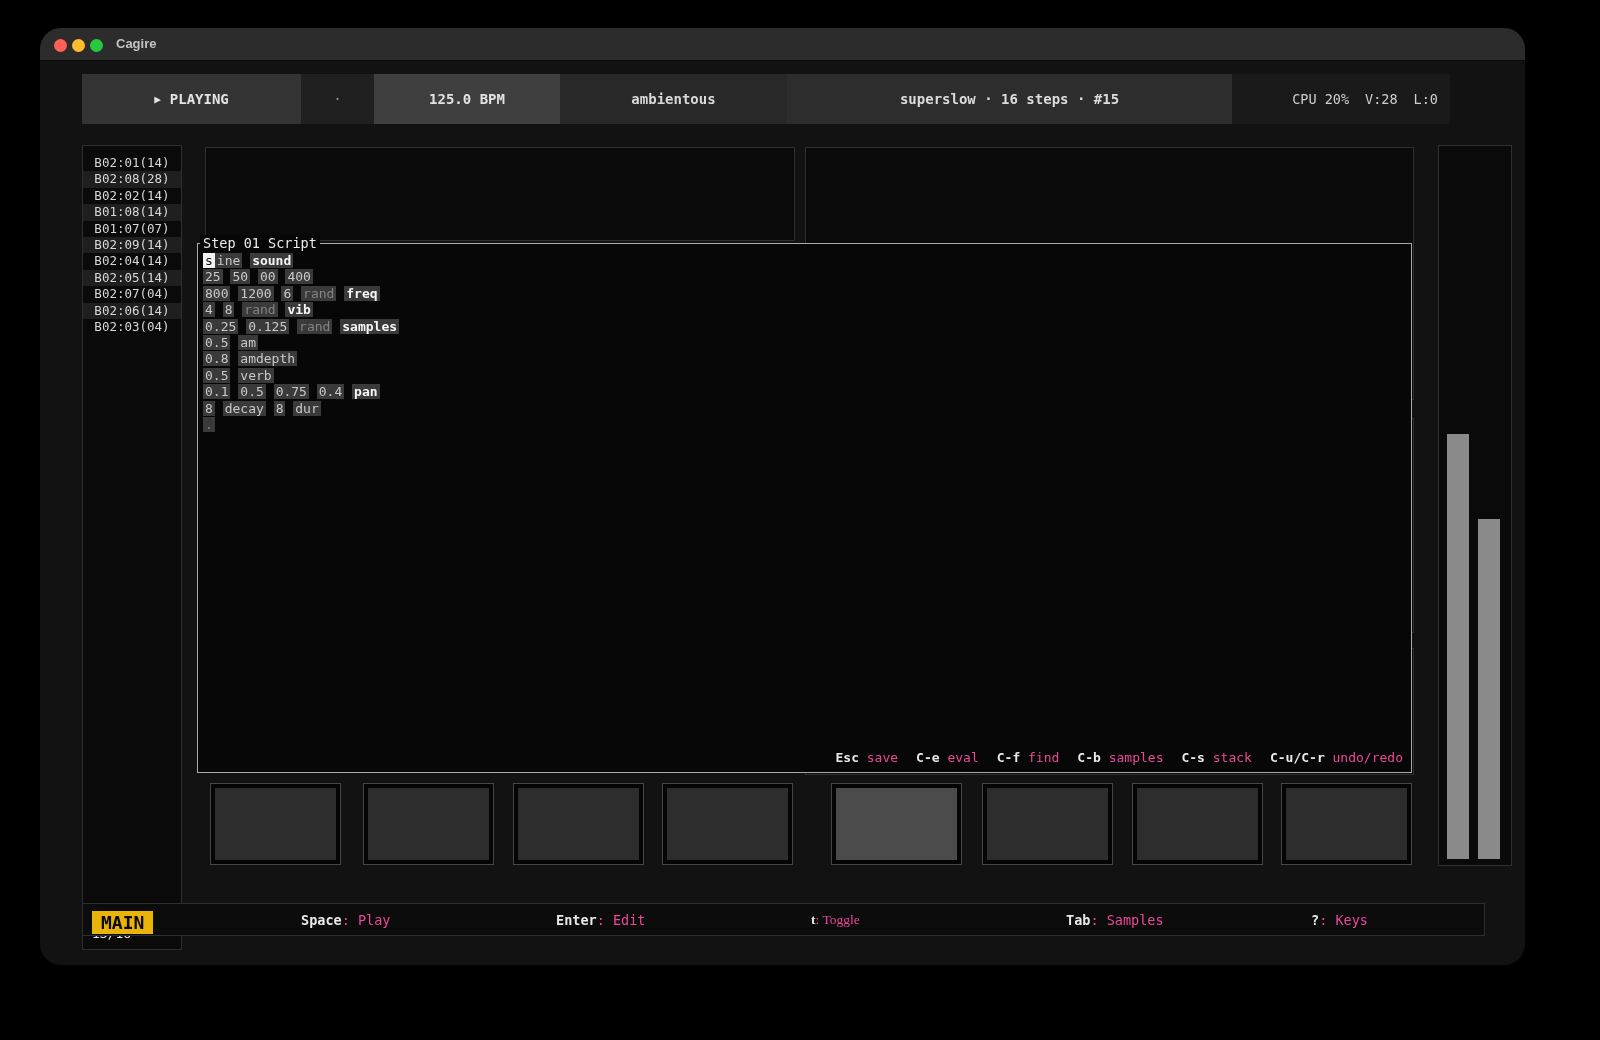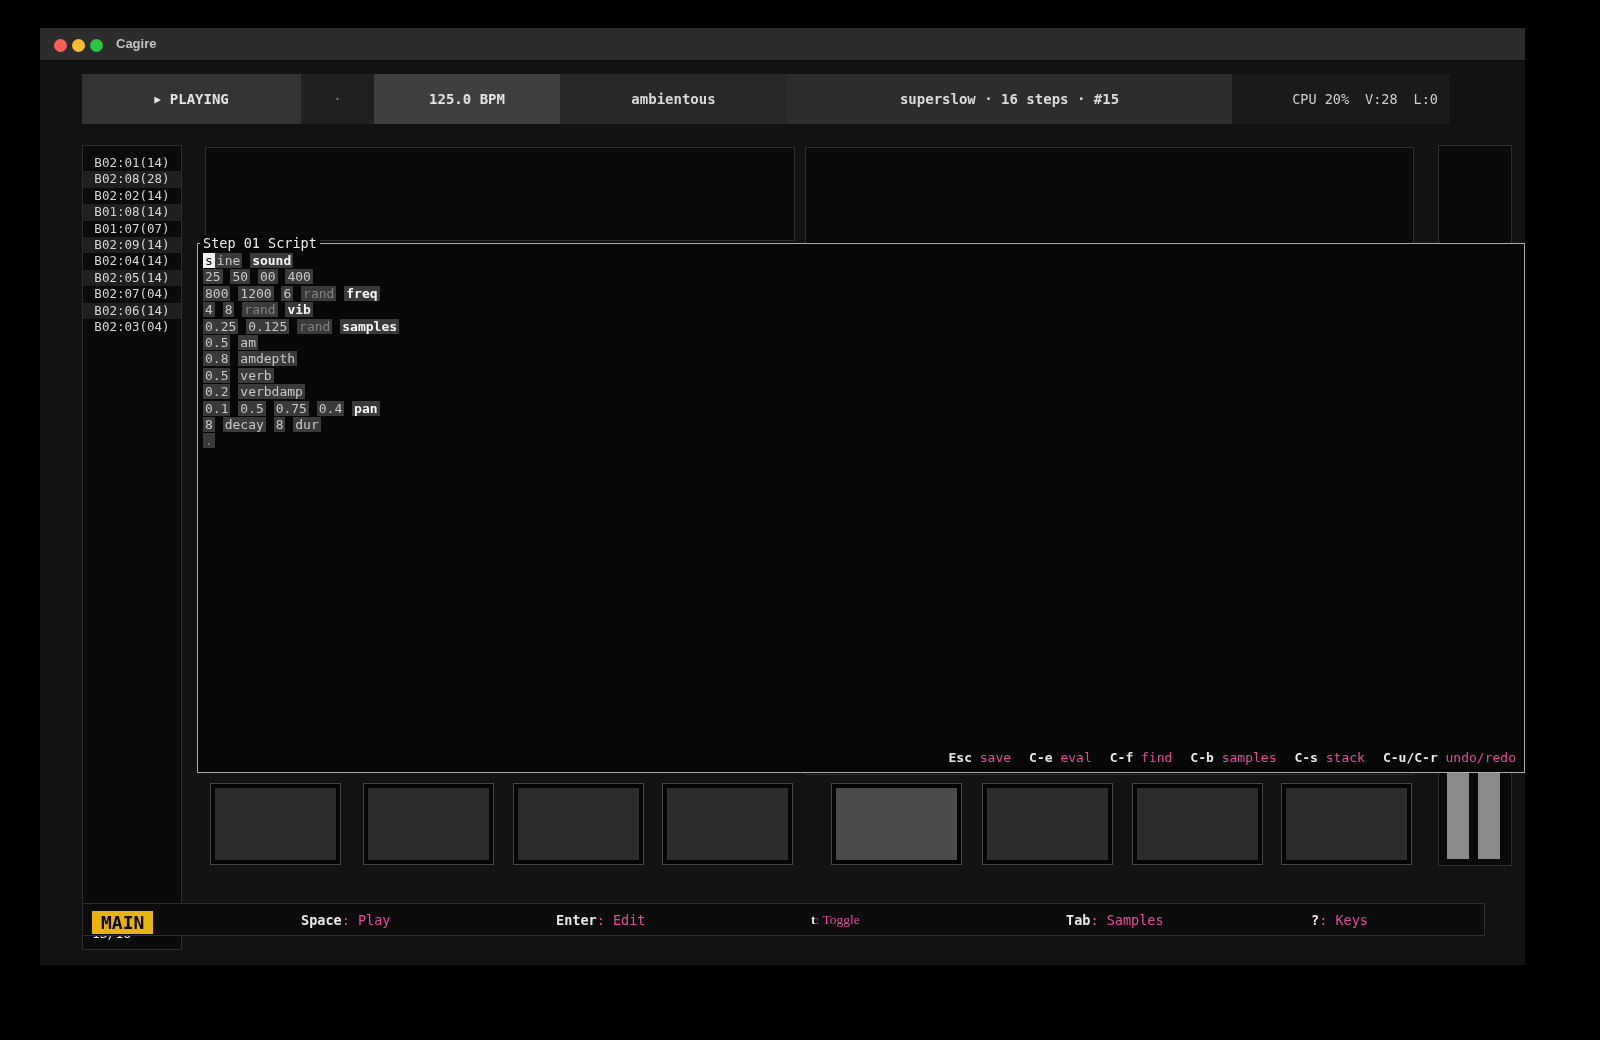--- a/index.html
+++ b/index.html
@@ -1,20 +1,20 @@
 <!DOCTYPE html>
 <html><head>
 <meta charset="utf-8">
 <style>
   html,body{margin:0;padding:0;background:#000;width:1600px;height:1040px;overflow:hidden;}
   *{box-sizing:border-box;}
   .mono{font-family:"DejaVu Sans Mono",monospace;}
   #window{
     position:absolute;left:40px;top:28px;width:1485px;height:937px;
-    background:#121212;border-radius:0;overflow:hidden;
+    background:#121212;border-radius:21px;overflow:hidden;
     box-shadow:0 18px 60px rgba(0,0,0,.8);
   }
   
   #titlebar{position:absolute;left:0;top:0;width:100%;height:33px;background:#2c2c2c;border-bottom:1px solid #080808;}
   .light{position:absolute;top:11px;width:13px;height:13px;border-radius:50%;}
   .light.red{left:14px;background:#ff5f57;}
   .light.yellow{left:32px;background:#febc2e;}
   .light.green{left:50px;background:#28c840;}
   #win-title{position:absolute;left:76px;top:8px;font-family:"Liberation Sans",sans-serif;font-size:13px;font-weight:bold;color:#c3c3c3;}
   
@@ -45,21 +45,21 @@
   
   #meter-panel{left:1398px;top:117px;width:74px;height:721px;}
   .meter-bar{position:absolute;bottom:6px;width:22px;background:#8a8a8a;}
   #meter-bar-0{left:8px;}
   #meter-bar-1{left:39px;}
   
   .step-box{position:absolute;top:755px;width:131px;height:82px;border:1px solid #464646;background:#050505;}
   .step-fill{position:absolute;left:4px;top:4px;right:4px;bottom:4px;background:#2d2d2d;}
   .step-box.active .step-fill{background:#4b4b4b;}
   
-  #modal{position:absolute;left:157px;top:215px;width:1328px;height:530px;background:#070707;border:1px solid #a9a9a9;}
+  #modal{position:absolute;left:157px;top:215px;width:1215px;height:530px;background:#070707;border:1px solid #a9a9a9;}
   #modal-title{position:absolute;left:2px;top:-9px;background:#070707;padding:0 3px;font-size:13.5px;color:#ececec;}
   #code{position:absolute;left:5px;top:9px;right:10px;}
   .code-line{height:16.4px;line-height:15px;font-size:13px;white-space:pre;}
   .tk{background:#3a3a3a;color:#c9c9c9;padding:0 2px;}
   .tk.kw{color:#f6f6f6;font-weight:bold;}
   .tk.dim{color:#828282;}
   .tk.cursor{background:#f2f2f2;color:#111;}
   #modal-hints{position:absolute;right:8px;bottom:7px;font-size:13px;white-space:pre;}
   .hint-key{color:#e9e9e9;font-weight:bold;}
   .hint-desc{color:#ec4899;}
@@ -157,21 +157,20 @@
     <span id="modal-title">Step 01 Script</span>
     <div id="code">
         <div class="code-line"><span class="tk cursor">s</span><span class="tk tok">ine</span> <span class="tk kw">sound</span></div>
         <div class="code-line"><span class="tk tok">25</span> <span class="tk tok">50</span> <span class="tk tok">00</span> <span class="tk tok">400</span></div>
         <div class="code-line"><span class="tk tok">800</span> <span class="tk tok">1200</span> <span class="tk tok">6</span> <span class="tk dim">rand</span> <span class="tk kw">freq</span></div>
         <div class="code-line"><span class="tk tok">4</span> <span class="tk tok">8</span> <span class="tk dim">rand</span> <span class="tk kw">vib</span></div>
         <div class="code-line"><span class="tk tok">0.25</span> <span class="tk tok">0.125</span> <span class="tk dim">rand</span> <span class="tk kw">samples</span></div>
         <div class="code-line"><span class="tk tok">0.5</span> <span class="tk tok">am</span></div>
         <div class="code-line"><span class="tk tok">0.8</span> <span class="tk tok">amdepth</span></div>
         <div class="code-line"><span class="tk tok">0.5</span> <span class="tk tok">verb</span></div>
-        <div class="code-line"><span class="tk tok">0.2</span> <span class="tk tok">verbdamp</span></div>
         <div class="code-line"><span class="tk tok">0.1</span> <span class="tk tok">0.5</span> <span class="tk tok">0.75</span> <span class="tk tok">0.4</span> <span class="tk kw">pan</span></div>
         <div class="code-line"><span class="tk tok">8</span> <span class="tk tok">decay</span> <span class="tk tok">8</span> <span class="tk tok">dur</span></div>
         <div class="code-line"><span class="tk dim">.</span></div>
       </div>
     <div id="modal-hints"><span class="hint-group"><span class="hint-key">Esc</span><span class="hint-desc"> save</span></span><span class="hint-group"><span class="hint-key">C-e</span><span class="hint-desc"> eval</span></span><span class="hint-group"><span class="hint-key">C-f</span><span class="hint-desc"> find</span></span><span class="hint-group"><span class="hint-key">C-b</span><span class="hint-desc"> samples</span></span><span class="hint-group"><span class="hint-key">C-s</span><span class="hint-desc"> stack</span></span><span class="hint-group"><span class="hint-key">C-u/C-r</span><span class="hint-desc"> undo/redo</span></span></div>
   </div>
 
   <div id="bottombar" class="mono">
     <span id="mode-badge">MAIN</span>
     <div id="bb-hints">

